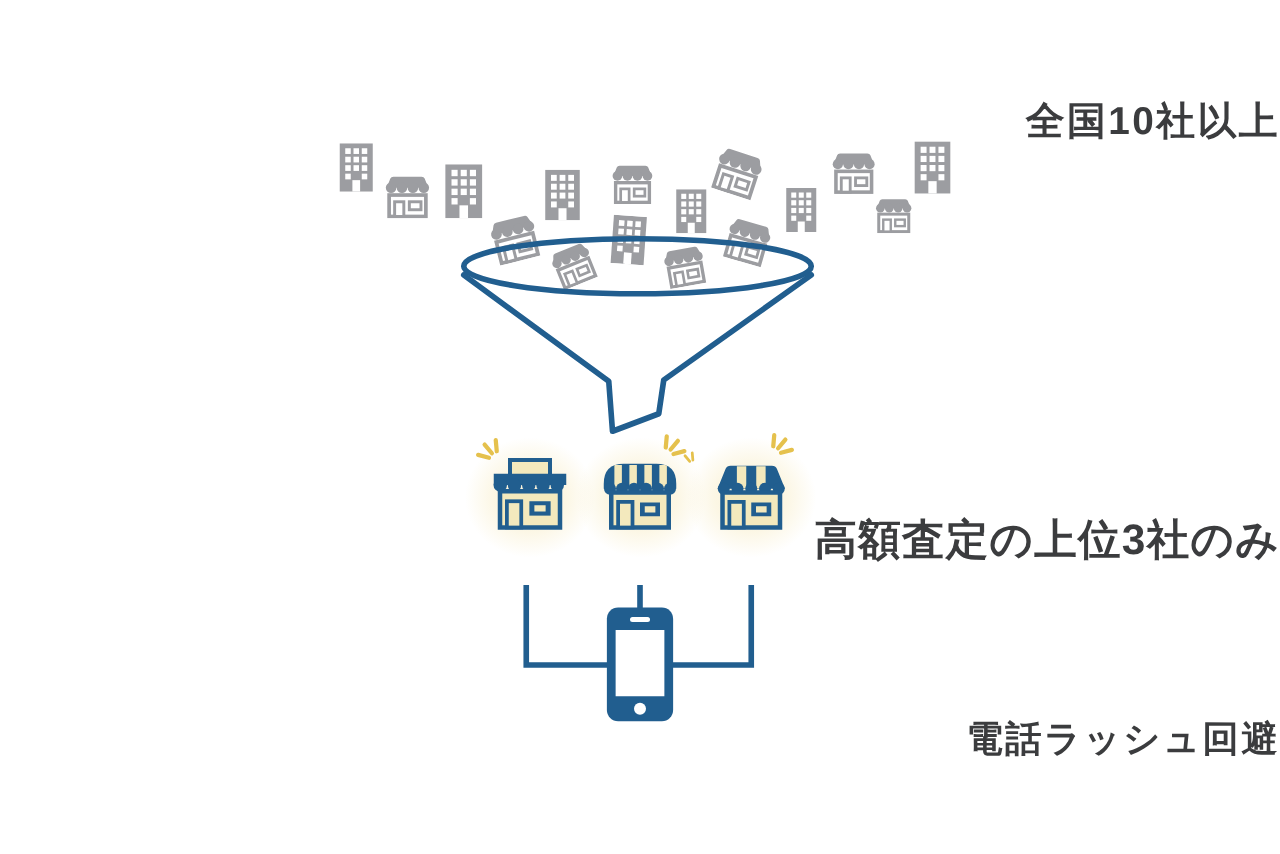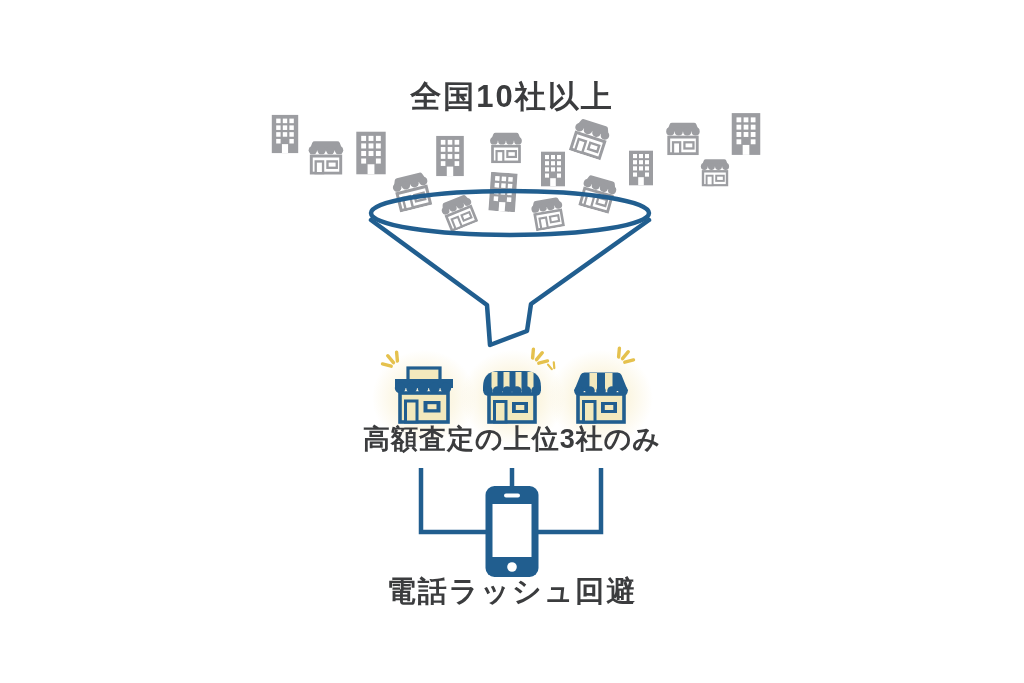--- a/index.html
+++ b/index.html
@@ -2,23 +2,23 @@
 <html><head>
 <meta charset="utf-8">
 <style>
   html,body{margin:0;padding:0;background:#ffffff;}
   .canvas{
     position:relative;width:1024px;height:683px;background:#ffffff;overflow:hidden;
     font-family:"Liberation Sans","DejaVu Sans",sans-serif;
     --blue:#215e8f; --gray:#9c9da1; --cream:#f3e9bd; --sparkle:#e5c14d;
     --glow:#faf2d6; --text:#3b3c3e;
   }
-  .label{position:absolute;left:0;width:100%;text-align:center;font-weight:700;color:var(--text);}
+  .label{position:absolute;left:0;width:100%;text-align:right;font-weight:700;color:var(--text);}
   .label-top{top:76px;font-size:31px;letter-spacing:2px;}
-  .label-mid{top:421px;font-size:27px;letter-spacing:1px;}
+  .label-mid{top:409px;font-size:34px;letter-spacing:1px;}
   .label-bot{top:572px;font-size:29px;letter-spacing:2px;}
   .abs{position:absolute;}
   .scatter-item{position:absolute;transform-origin:50% 50%;}
   .glow{position:absolute;border-radius:50%;
     background:radial-gradient(closest-side,var(--glow) 0%,rgba(250,242,214,0.65) 55%,rgba(250,242,214,0) 100%);}
   .f-blue{fill:var(--blue);} .f-gray{fill:var(--gray);} .f-cream{fill:var(--cream);} .f-white{fill:#ffffff;}
   .s-blue{stroke:var(--blue);} .s-gray{stroke:var(--gray);}
   .outline{fill:none;stroke:var(--blue);stroke-width:4.5;stroke-linecap:round;stroke-linejoin:round;}
   .conn{fill:none;stroke:var(--blue);stroke-width:4.5;stroke-linecap:butt;}
   .spark{fill:none;stroke:var(--sparkle);stroke-width:3.4;stroke-linecap:round;}

